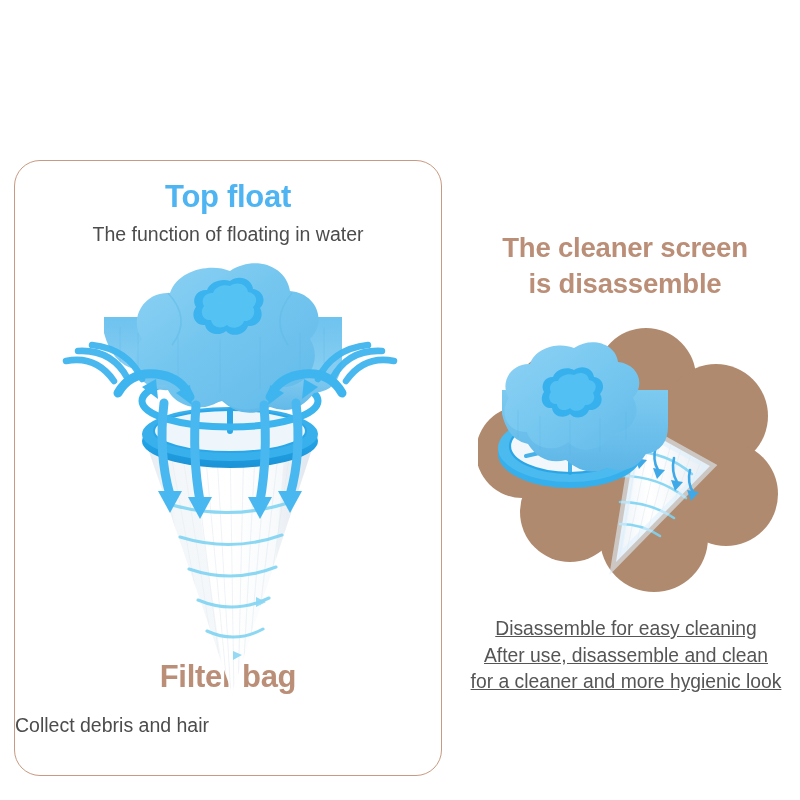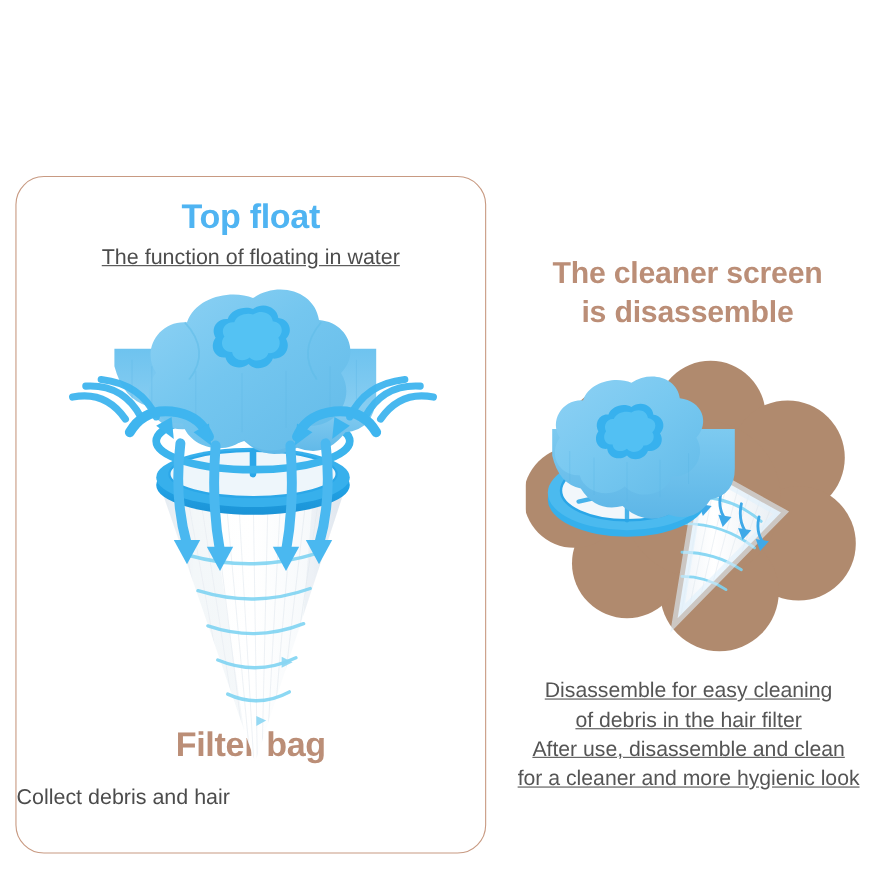--- a/index.html
+++ b/index.html
@@ -46,21 +46,20 @@
     letter-spacing: -0.3px;
   }
   .lp-sub {
     position: absolute;
     left: 0;
     top: 62px;
     width: 100%;
     text-align: center;
     font-size: 19.5px;
     color: #4c4c4c;
-    text-decoration: underline;
   }
   .lp-foot-title {
     position: absolute;
     left: 0;
     bottom: 80px;
     width: 100%;
     text-align: center;
     font-size: 31px;
     font-weight: bold;
     color: #bb8e77;
@@ -419,18 +418,17 @@
           <line x1="92" y1="94" x2="92" y2="130"></line>
           <line x1="122" y1="92" x2="122" y2="126"></line>
           <line x1="148" y1="86" x2="148" y2="114"></line>
         </g>
       </g>
     </svg>
   </div>
 
   <div class="rp-body">
     <div>Disassemble for easy cleaning</div>
-    <div>of debris in the hair filter</div>
     <div>After use, disassemble and clean</div>
     <div>for a cleaner and more hygienic look</div>
   </div>
 
 </div>
 
 </body></html>

